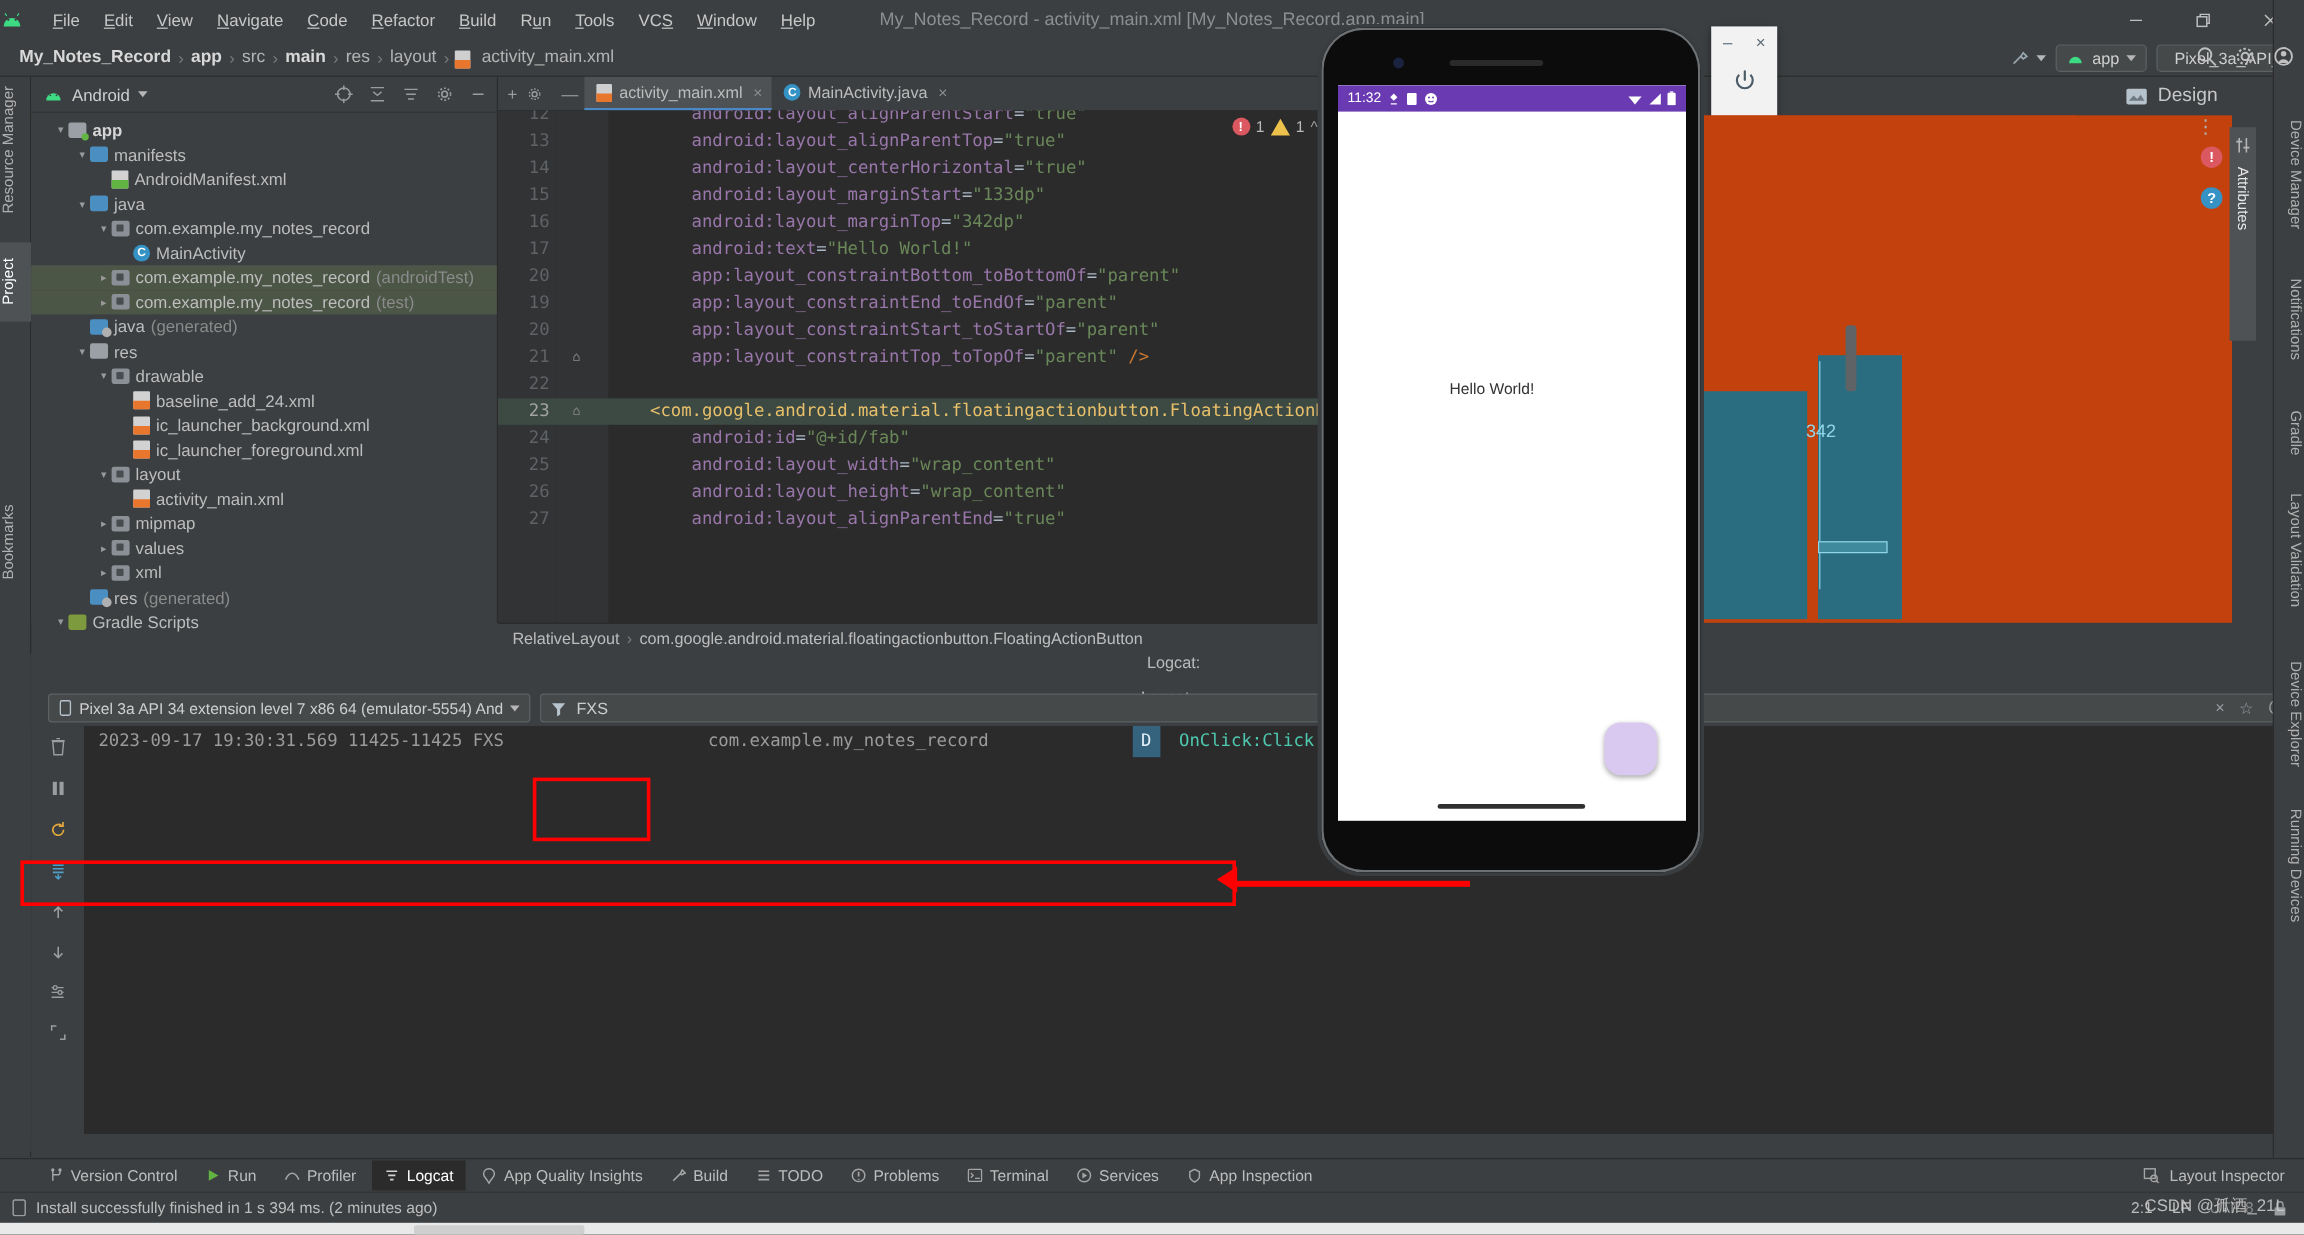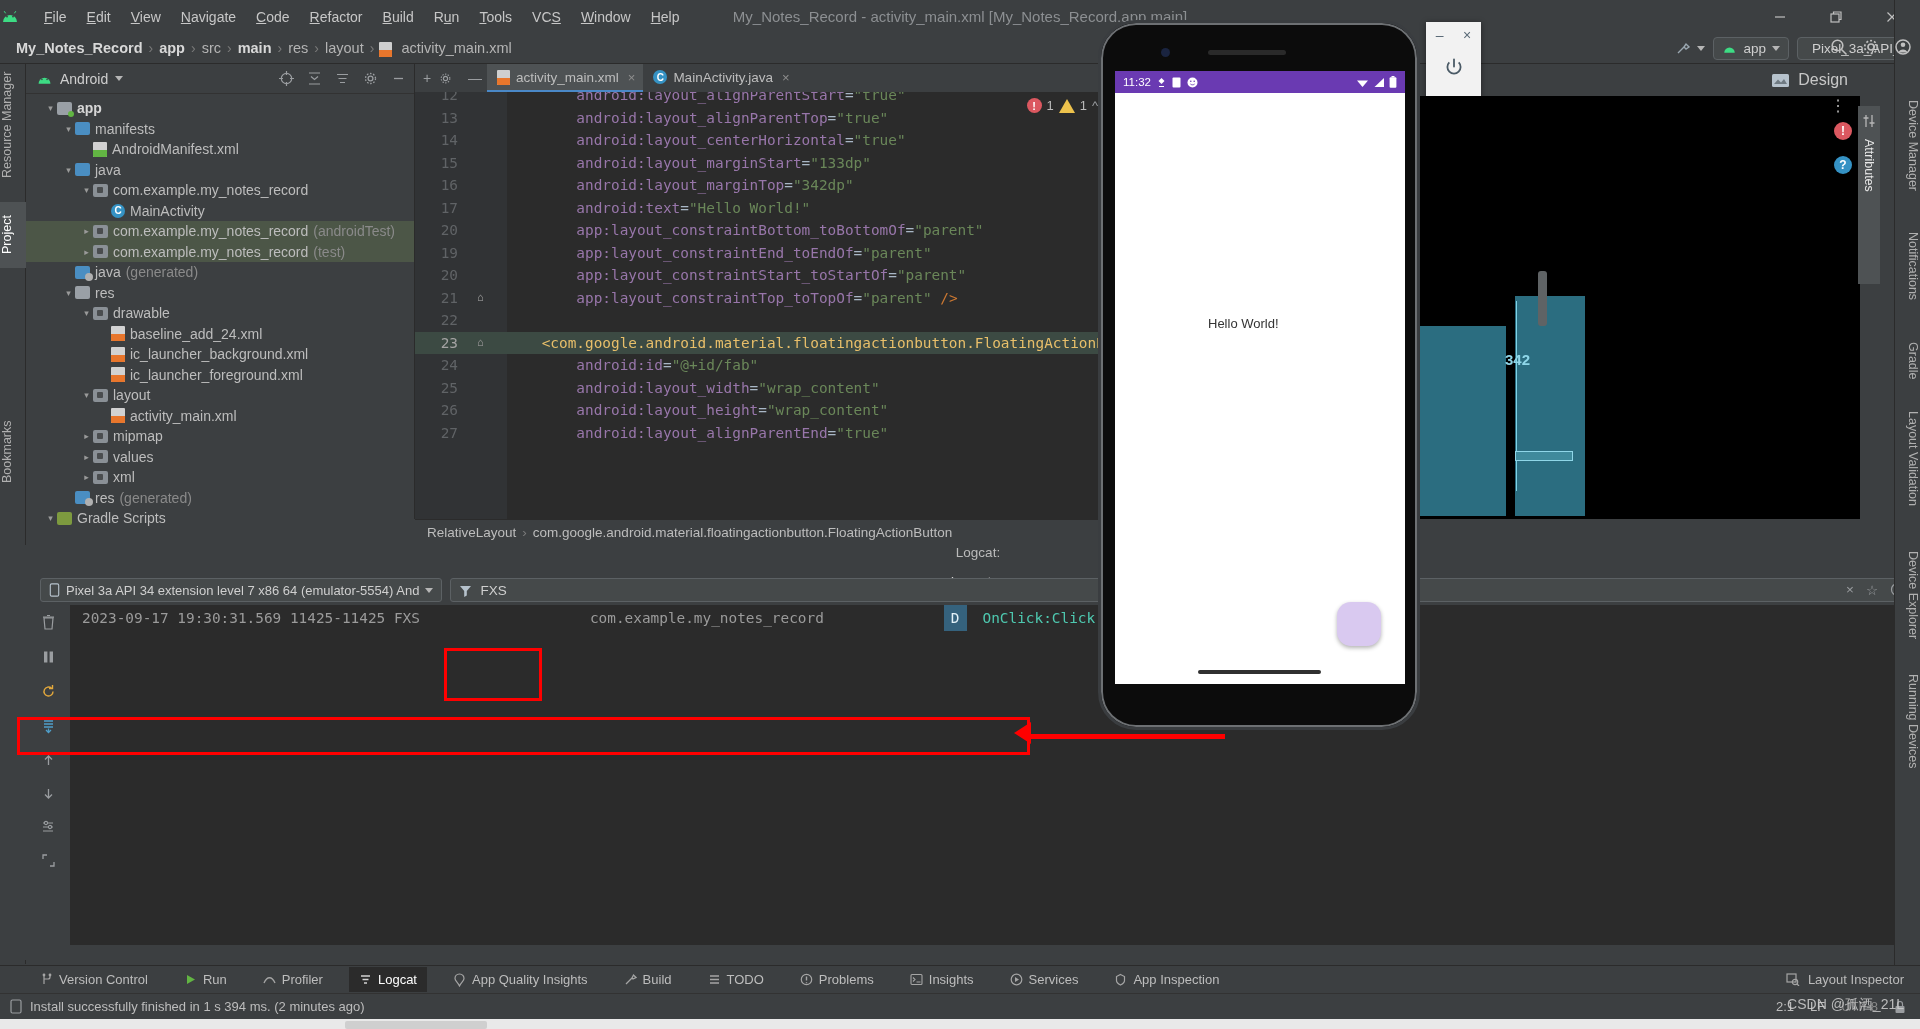--- a/index.html
+++ b/index.html
@@ -209,36 +209,36 @@
   .emubar .mini { height:26px; width:55px; display:flex; align-items:center; justify-content:space-around; color:#5b6b78; font-size:14px;}
   .emubar .eb { height:37px; width:55px; display:flex; align-items:center; justify-content:center; color:#4a5a66;}
 
   
   .rightzone { position:absolute; left:1420px; top:64px; width:500px; height:455px; }
   .designbar {
     position:absolute; right:60px; top:0; width:130px; height:32px; background:#3c3f41;
     display:flex; align-items:center; justify-content:flex-end; gap:8px; padding-right:12px;
     font-size:16px; color:#c7c7c7;
   }
-  .designpane { position:absolute; right:60px; top:32px; width:440px; height:423px; background:#000000;font-weight:bold;}
+  .designpane { position:absolute; right:60px; top:32px; width:440px; height:423px; background:#c2410c;}
   .attrstrip {
     position:absolute; right:40px; top:42px; width:22px; height:178px; background:#4e5254;
     display:flex; flex-direction:column; align-items:center; padding-top:8px; gap:7px;
   }
   .rstrip { position:absolute; right:0; top:0; width:26px; height:965px; background:#3c3f41; border-left:1px solid #2b2b2b;}
   .rtab {
     position:absolute; right:0; width:26px; writing-mode:vertical-rl; text-orientation:mixed;
     font-size:12.5px; color:#b0b0b0; text-align:center; padding:6px 0;
   }
   .preview-blue { position:absolute; background:#2b6d80;}
 
   
   .bottomtabs {
     position:absolute; left:0; top:965px; width:1920px; height:28px; background:#3c3f41;
-    display:flex; align-items:center; padding-left:30px; gap:16px; border-top:1px solid #2b2b2b;
+    display:flex; align-items:center; padding-left:30px; gap:3px; border-top:1px solid #2b2b2b;
   }
   .btab { display:flex; align-items:center; gap:6px; padding:5px 10px; font-size:13px; color:#bdbdbd;}
   .btab.active { background:#2b2b2b; color:#ffffff; }
   .btab .gi { font-size:12px; color:#a5a5a5;}
   .bottomtabs .right { margin-left:auto; display:flex; align-items:center; gap:8px; padding-right:16px; font-size:13px;}
   .statusbar2 {
     position:absolute; left:0; top:993px; width:1920px; height:26px; background:#3c3f41;
     display:flex; align-items:center; padding-left:10px; gap:8px; font-size:13px; color:#bdbdbd;
     border-top:1px solid #323232;
   }
@@ -960,21 +960,21 @@
         </span>
         <span>Problems</span>
       </div>
       <div class="btab">
         <span class="gi">
           <svg width="13" height="13" viewBox="0 0 13 13">
             <rect x="1" y="1.5" width="11" height="10" rx="1" fill="none" stroke="#a5a5a5" stroke-width="1.1"></rect>
             <path d="M3 4.5l2 2-2 2M6.5 9h4" stroke="#a5a5a5" stroke-width="1.1" fill="none"></path>
           </svg>
         </span>
-        <span>Insights</span>
+        <span>Terminal</span>
       </div>
       <div class="btab">
         <span class="gi">
           <svg width="13" height="13" viewBox="0 0 13 13">
             <circle cx="6.5" cy="6.5" r="5.3" fill="none" stroke="#a5a5a5" stroke-width="1.2"></circle>
             <path d="M5 4l4 2.5L5 9z" fill="#a5a5a5"></path>
           </svg>
         </span>
         <span>Services</span>
       </div>

